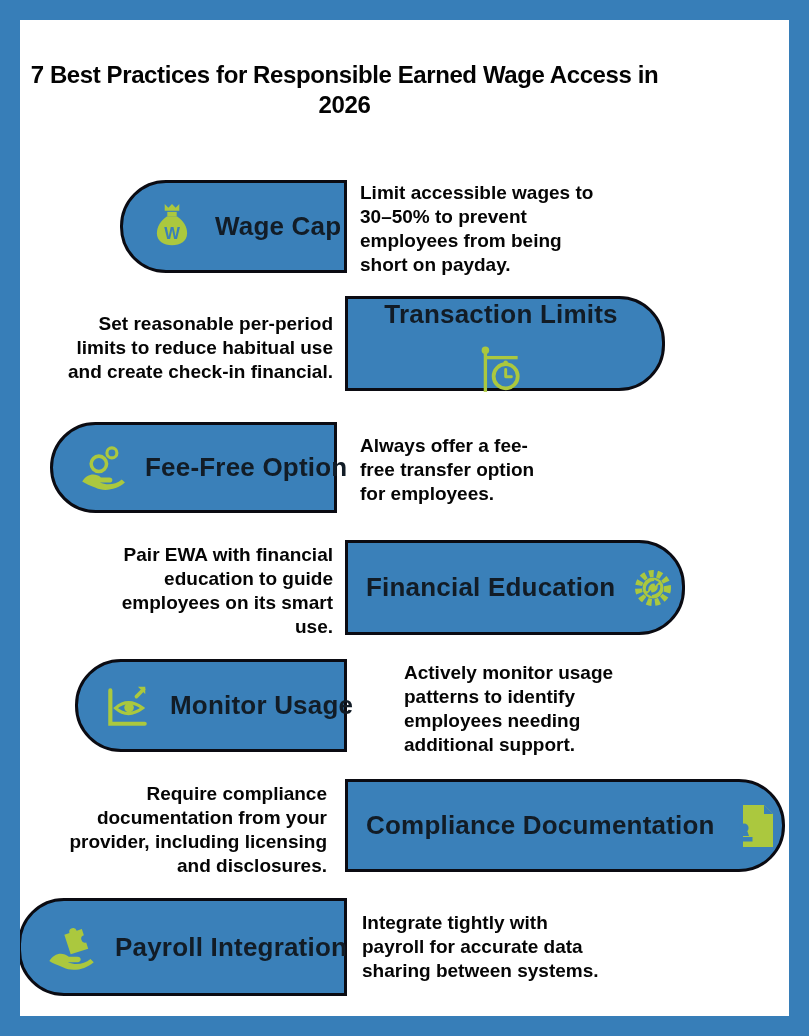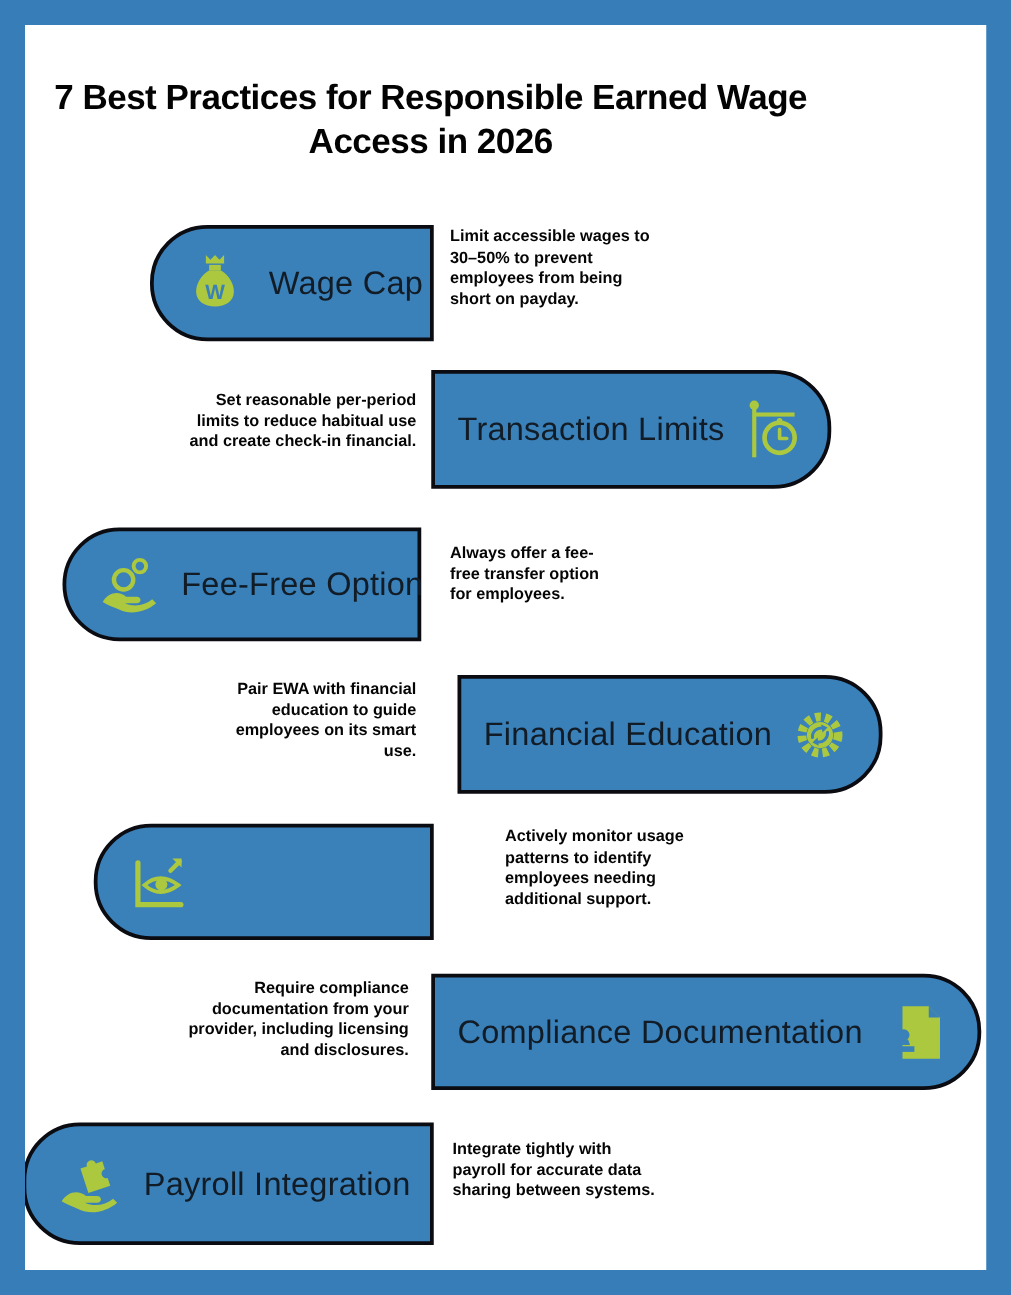--- a/index.html
+++ b/index.html
@@ -12,46 +12,46 @@
   }
   *{box-sizing:border-box;margin:0;padding:0;}
   body{margin:0;background:#fff;}
   .page{
     position:relative;width:809px;height:1036px;background:#FFFFFF;
     font-family:"Liberation Sans",sans-serif;overflow:hidden;
   }
   .frame{position:absolute;inset:0;border:20px solid var(--frame);pointer-events:none;z-index:6;}
   .title{
     position:absolute;top:60px;left:22px;width:645px;text-align:center;
-    font-size:28px;line-height:1.26;font-weight:800;letter-spacing:-0.4px;
+    font-size:24px;line-height:1.26;font-weight:800;letter-spacing:-0.4px;
     color:#030303;
   }
   .badge{
     position:absolute;display:flex;align-items:center;
     background:var(--badge-fill);border:3px solid var(--badge-outline);
     z-index:2;
   }
   .badge.left{border-radius:46px 0 0 46px;padding-left:24px;gap:18px;}
   .badge.right{border-radius:0 46px 46px 0;padding-left:18px;padding-right:26px;justify-content:space-between;gap:14px;}
   .badge .label{
-    font-size:26px;font-weight:400;color:var(--label-color);letter-spacing:0.2px;
+    font-size:26px;font-weight:700;color:var(--label-color);letter-spacing:0.2px;
     white-space:nowrap;
   }
   .icon{display:inline-flex;color:var(--icon-green);flex:0 0 auto;}
   .icon svg{display:block;}
   .desc{
-    position:absolute;font-size:13px;line-height:1.27;font-weight:700;
+    position:absolute;font-size:19px;line-height:1.27;font-weight:700;
     color:var(--text-color);white-space:pre-line;z-index:1;
   }
   .desc.right{text-align:right;}
   
   .b1{left:120px;top:180px;width:227px;height:93px;}
-  .b2{left:345px;top:296px;width:320px;height:95px;}
+  .b2{left:345px;top:296px;width:320px;height:95px;flex-direction:column;}
   .b3{left:50px; top:422px;width:287px;height:91px;}
-  .b4{left:366px;top:540px;width:340px;height:95px;}
+  .b4{left:345px;top:540px;width:340px;height:95px;}
   .b5{left:75px; top:659px;width:272px;height:93px;}
   .b6{left:345px;top:779px;width:440px;height:93px;}
   .b7{left:18px; top:898px;width:329px;height:98px;}
   .d1{left:360px;top:181px;width:300px;}
   .d2{left:40px; top:312px;width:293px;}
   .d3{left:360px;top:434px;width:270px;}
   .d4{left:90px; top:543px;width:243px;}
   .d5{left:360px;top:661px;width:285px;margin-left:44px;}
   .d6{left:39px; top:782px;width:288px;}
   .d7{left:362px;top:911px;width:300px;}
@@ -132,20 +132,21 @@
   <div class="badge left b5">
     <span class="icon">
       <svg width="50" height="50" viewBox="0 0 48 48">
         <path fill="none" stroke="currentColor" stroke-width="4" stroke-linecap="round" d="M8 9 V41 H41"></path>
         <path fill="none" stroke="currentColor" stroke-width="3" d="M13 26 q12 -10.5 26 0 q-14 10.5 -26 0 z"></path>
         <circle fill="currentColor" cx="26" cy="25.5" r="4.6"></circle>
         <path fill="none" stroke="currentColor" stroke-width="3.4" stroke-linecap="round" d="M33 15 L40 8"></path>
         <path fill="currentColor" d="M34.5 5.5 h7 v7 z"></path>
       </svg>
     </span>
+    <span class="label">Monitor Usage</span>
   </div>
   <p class="desc d5">Actively monitor usage
 patterns to identify
 employees needing
 additional support.</p>
 
   <div class="badge right b6">
     <span class="label">Compliance Documentation</span>
     <span class="icon">
       <svg width="48" height="50" viewBox="0 0 48 50">

